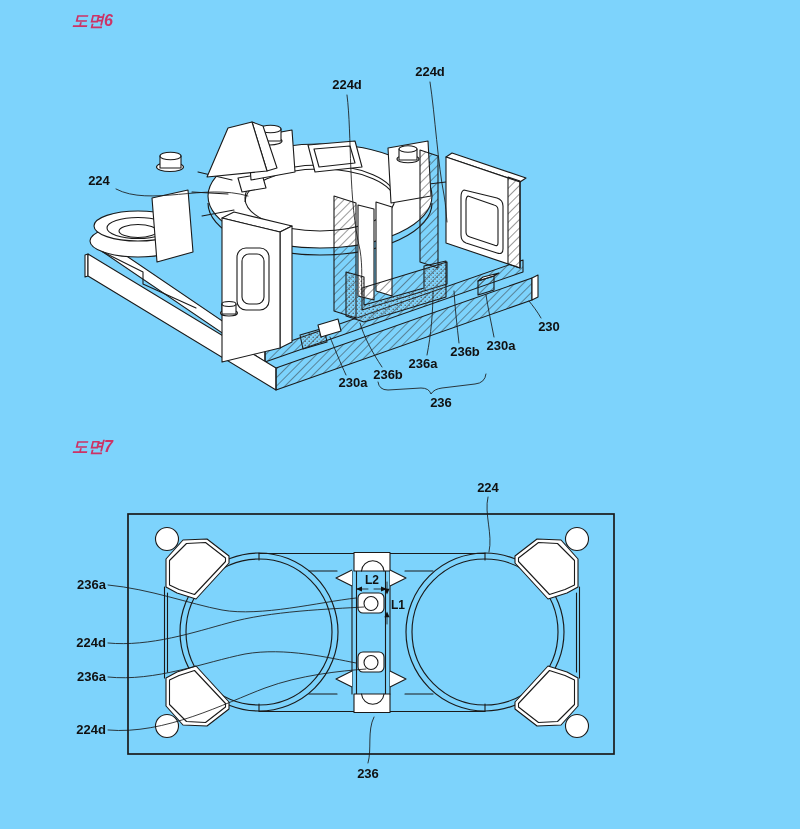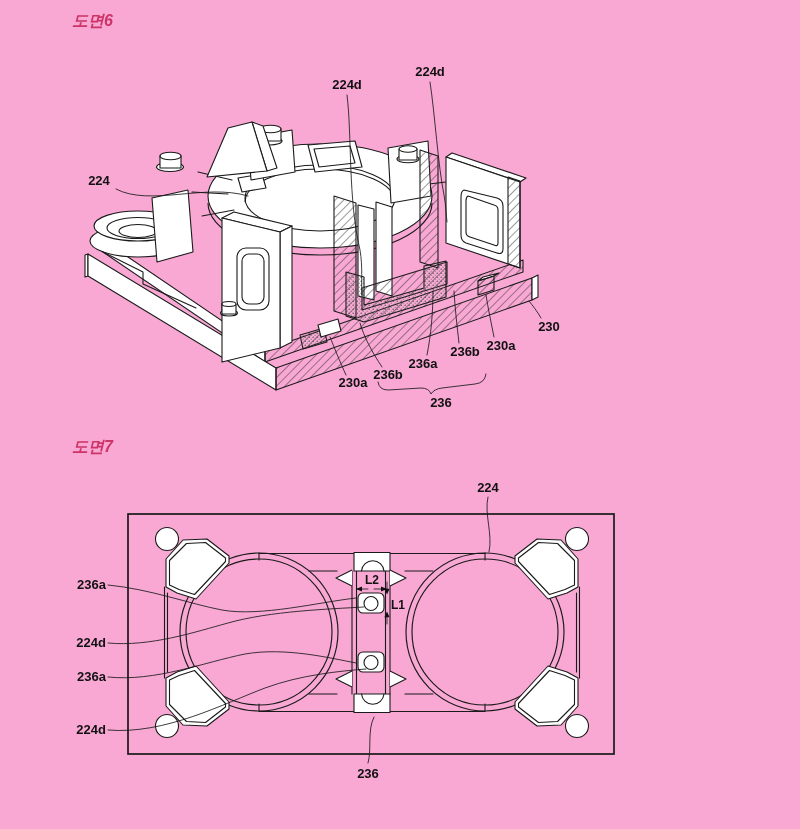--- a/index.html
+++ b/index.html
@@ -1,16 +1,16 @@
 <!DOCTYPE html>
 <html><head>
 <meta charset="utf-8">
 <style>
   html,body{margin:0;padding:0;background:#ffffff;}
-  .page{position:relative;width:800px;height:829px;background:#f9a8d4;overflow:hidden;
+  .page{position:relative;width:800px;height:829px;background:#7dd3fc;overflow:hidden;
         font-family:"Liberation Sans", sans-serif;}
   svg{display:block;}
   .ln{fill:none;stroke:#1a1a1a;stroke-width:1.1;stroke-linecap:round;stroke-linejoin:round;}
   .fw{fill:#ffffff;stroke:#1a1a1a;stroke-width:1.1;stroke-linejoin:round;}
   .fh{fill:url(#hatch);stroke:#1a1a1a;stroke-width:1.1;stroke-linejoin:round;}
   .fd{fill:url(#dots);stroke:#1a1a1a;stroke-width:1.1;stroke-linejoin:round;}
   .ld{fill:none;stroke:#1a1a1a;stroke-width:0.85;stroke-linecap:round;}
   .frame{fill:none;stroke:#1a1a1a;stroke-width:1.7;}
   .ring{fill:none;stroke:#1a1a1a;stroke-width:1.15;}
   .lbl{font-family:"Liberation Sans",sans-serif;font-weight:bold;font-size:13px;fill:#111;}

